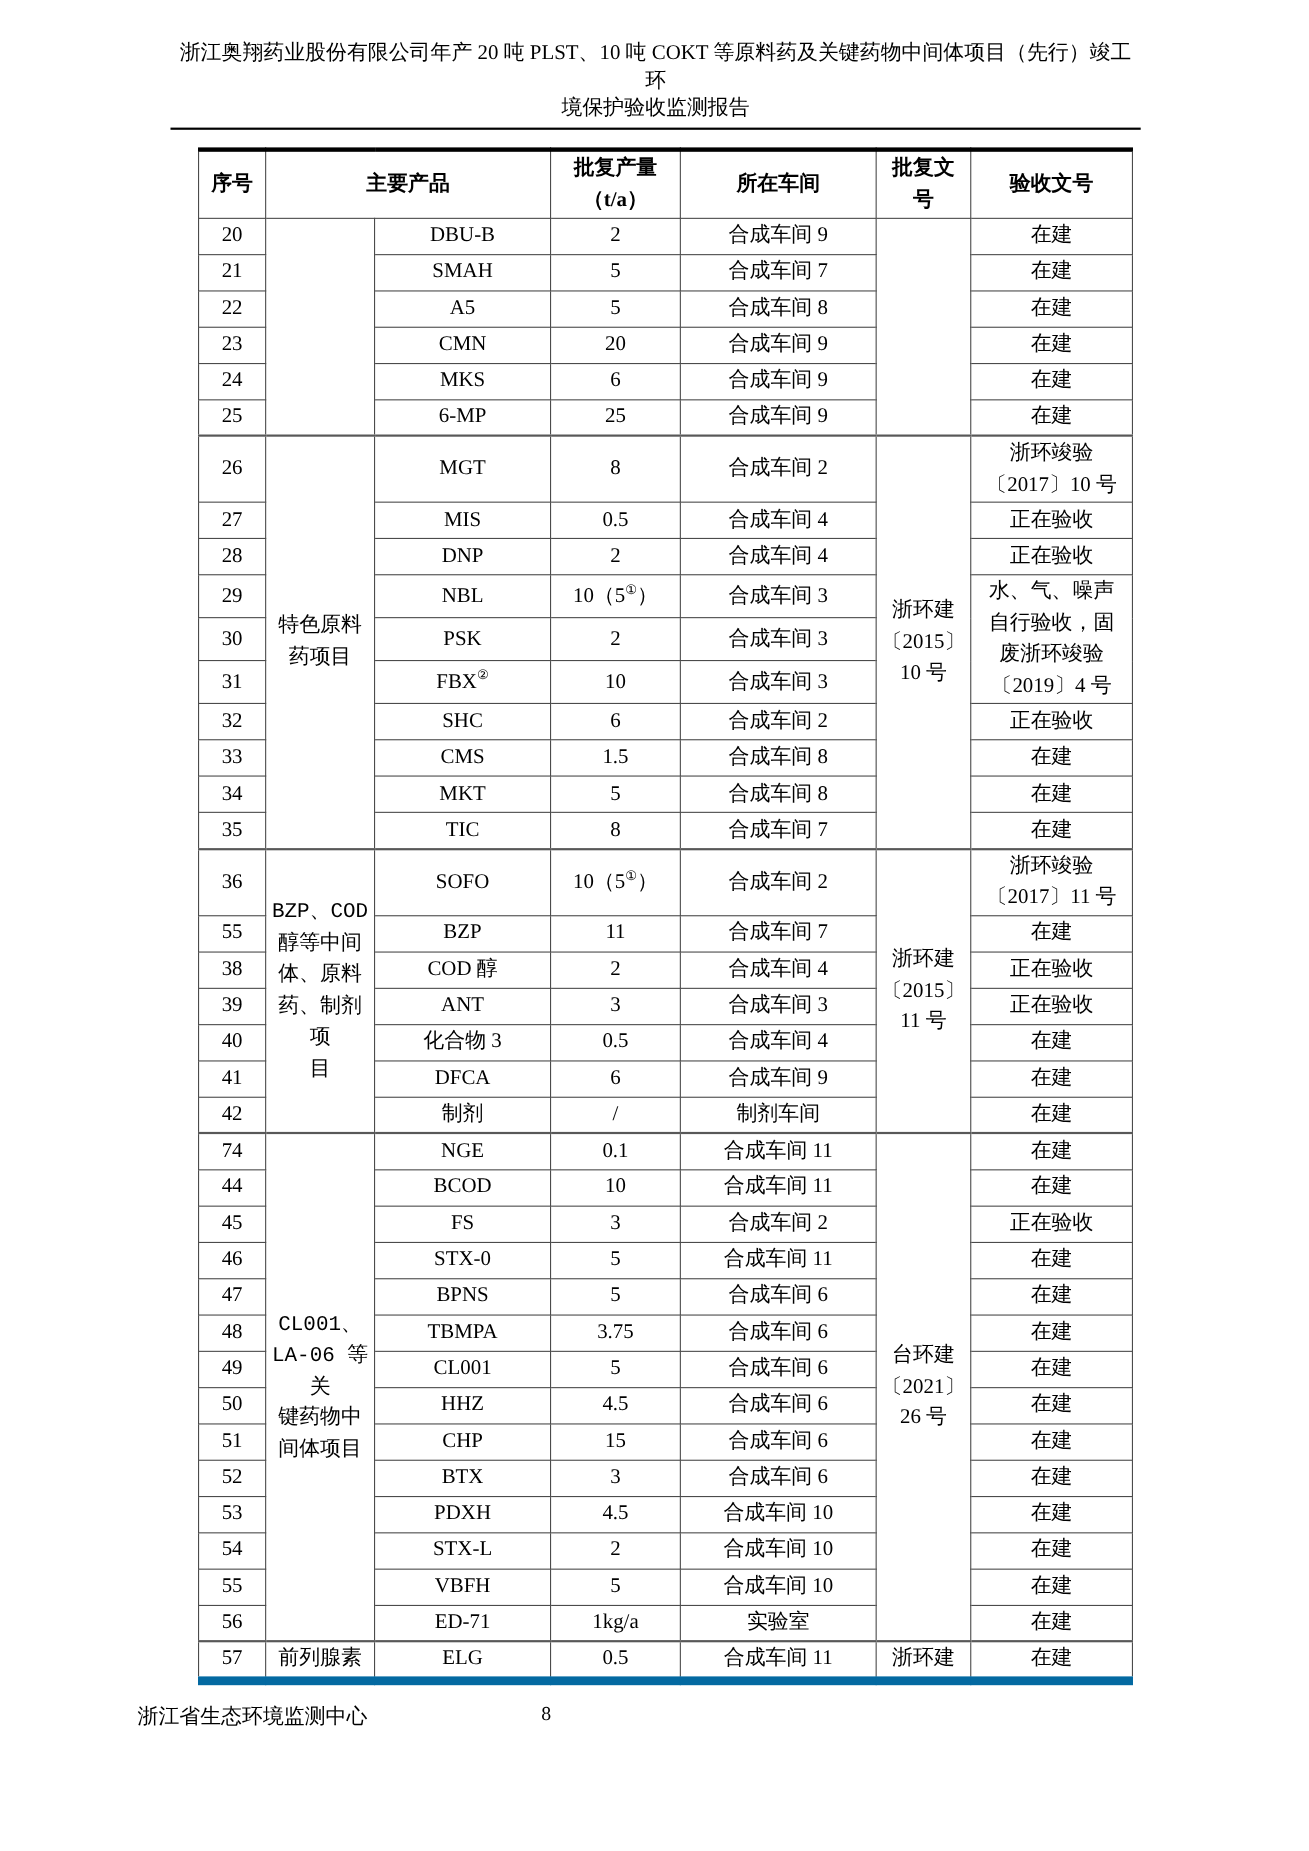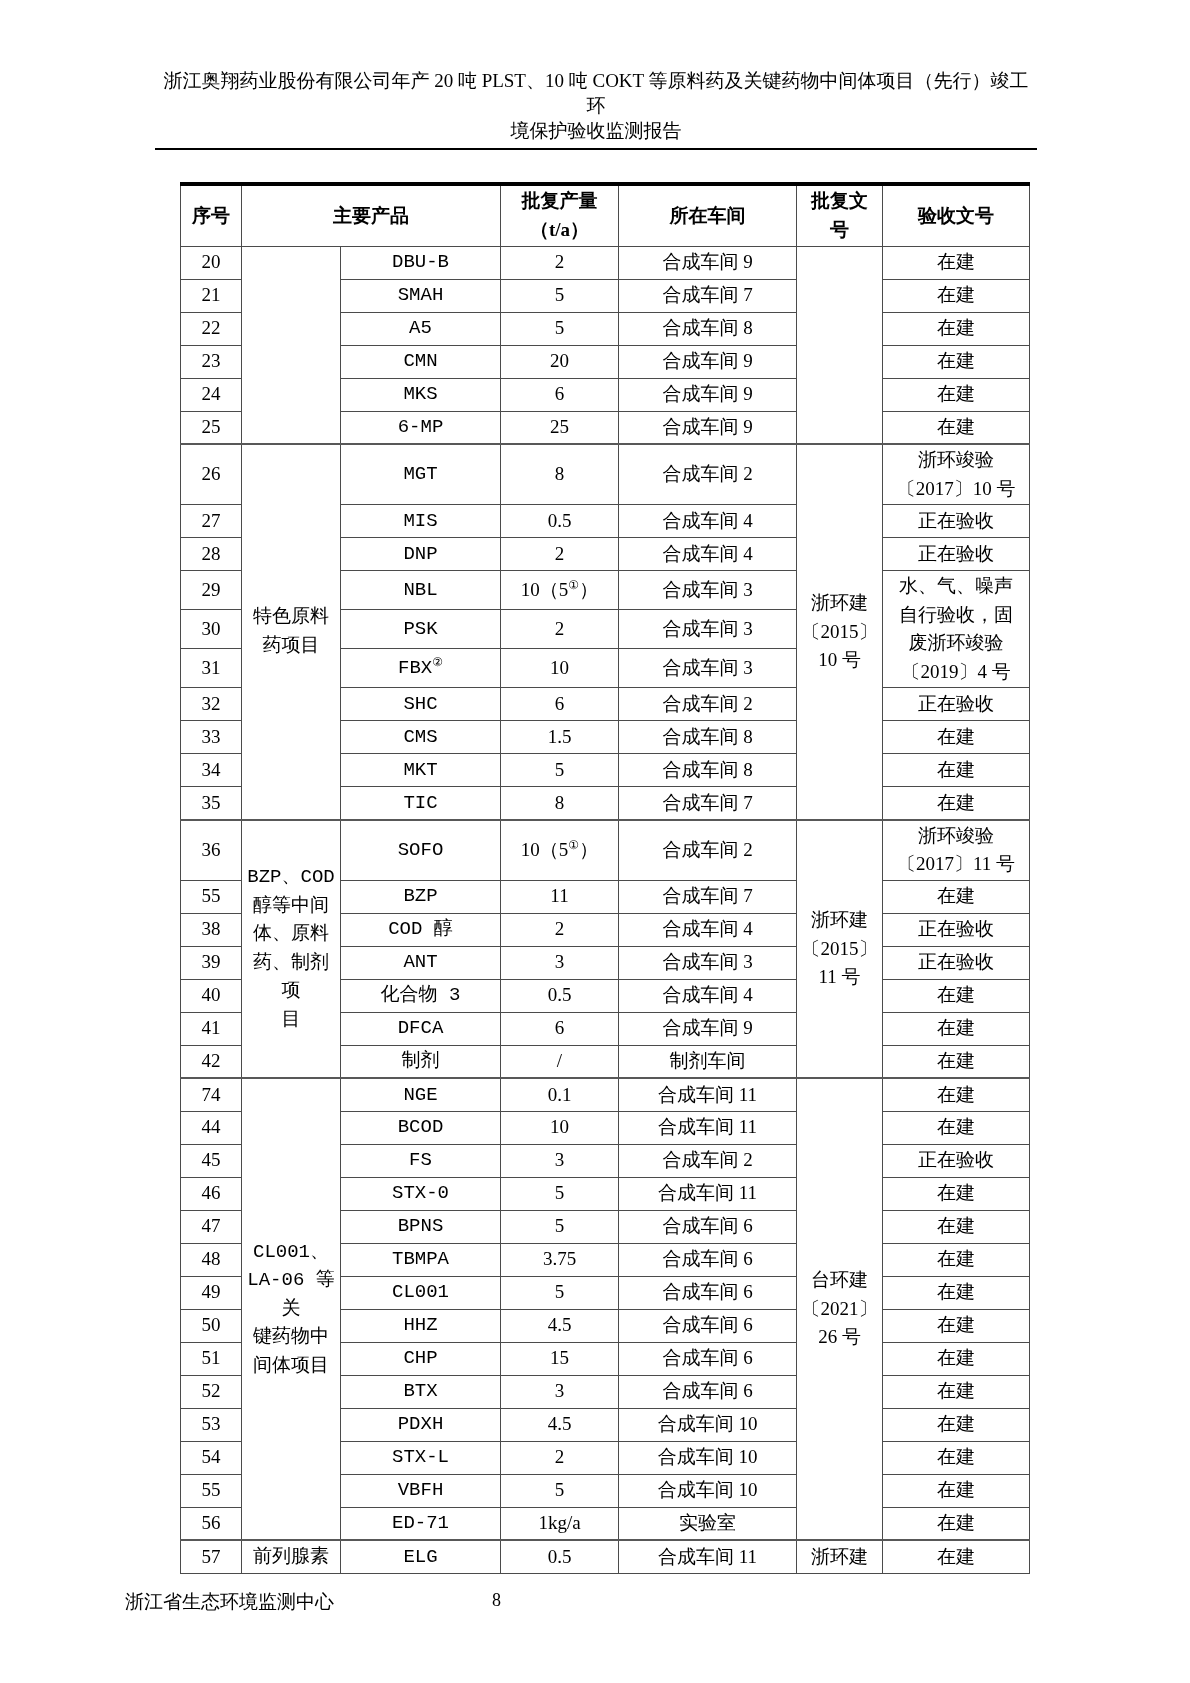--- a/index.html
+++ b/index.html
@@ -5,60 +5,60 @@
   * { box-sizing: border-box; }
   html, body { margin: 0; padding: 0; }
   body {
     width: 1190px; height: 1683px;
     background: #ffffff;
     color: #000;
     font-family: "Liberation Serif", "DejaVu Serif", serif;
     position: relative;
   }
   .doc-header {
-    padding-top: 68px;
+    padding-top: 36px;
     margin-left: 155px;
     width: 882px;
     text-align: center;
     font-size: 19px;
     line-height: 1.32;
     white-space: pre-line;
   }
   .header-rule {
     margin-left: 155px;
     width: 882px;
     border-bottom: 2.5px solid #000;
     margin-top: 5px;
   }
   table.products {
     margin-left: 180px;
-    margin-top: 32px;
+    margin-top: 16px;
     width: 833px;
     border-collapse: collapse;
     table-layout: fixed;
     border-top: 4px solid #000;
-    border-bottom: 1px solid #0369a1;
+    border-bottom: 8px solid #0369a1;
   }
   .products th, .products td {
     border: 1px solid #4b4b4b;
     text-align: center;
     vertical-align: middle;
     white-space: pre-line;
     padding: 1px 3px;
     font-size: 19px;
     line-height: 1.5;
     overflow: hidden;
   }
   .products th { font-weight: bold; height: 62px; }
   .products td { height: 33px; font-weight: normal; }
   .products tr.group-start td { border-top: 2px solid #585858; }
   .products sup { font-size: 12px; line-height: 0; }
   .col-index    { width: 61px; }
   .col-category { width: 99px; font-family: Liberation Mono, monospace; }
-  .col-product  { width: 160px; font-family: Liberation Mono, monospace; }
+  .col-product  { width: 160px; }
   .col-capacity { width: 118px; }
   .col-workshop { width: 178px; }
   .col-approval { width: 86px; }
   .col-acceptance { width: 147px; }
   .doc-footer {
     position: relative;
     margin-left: 120px;
     width: 833px;
     margin-top: 15px;
     font-size: 19px;

